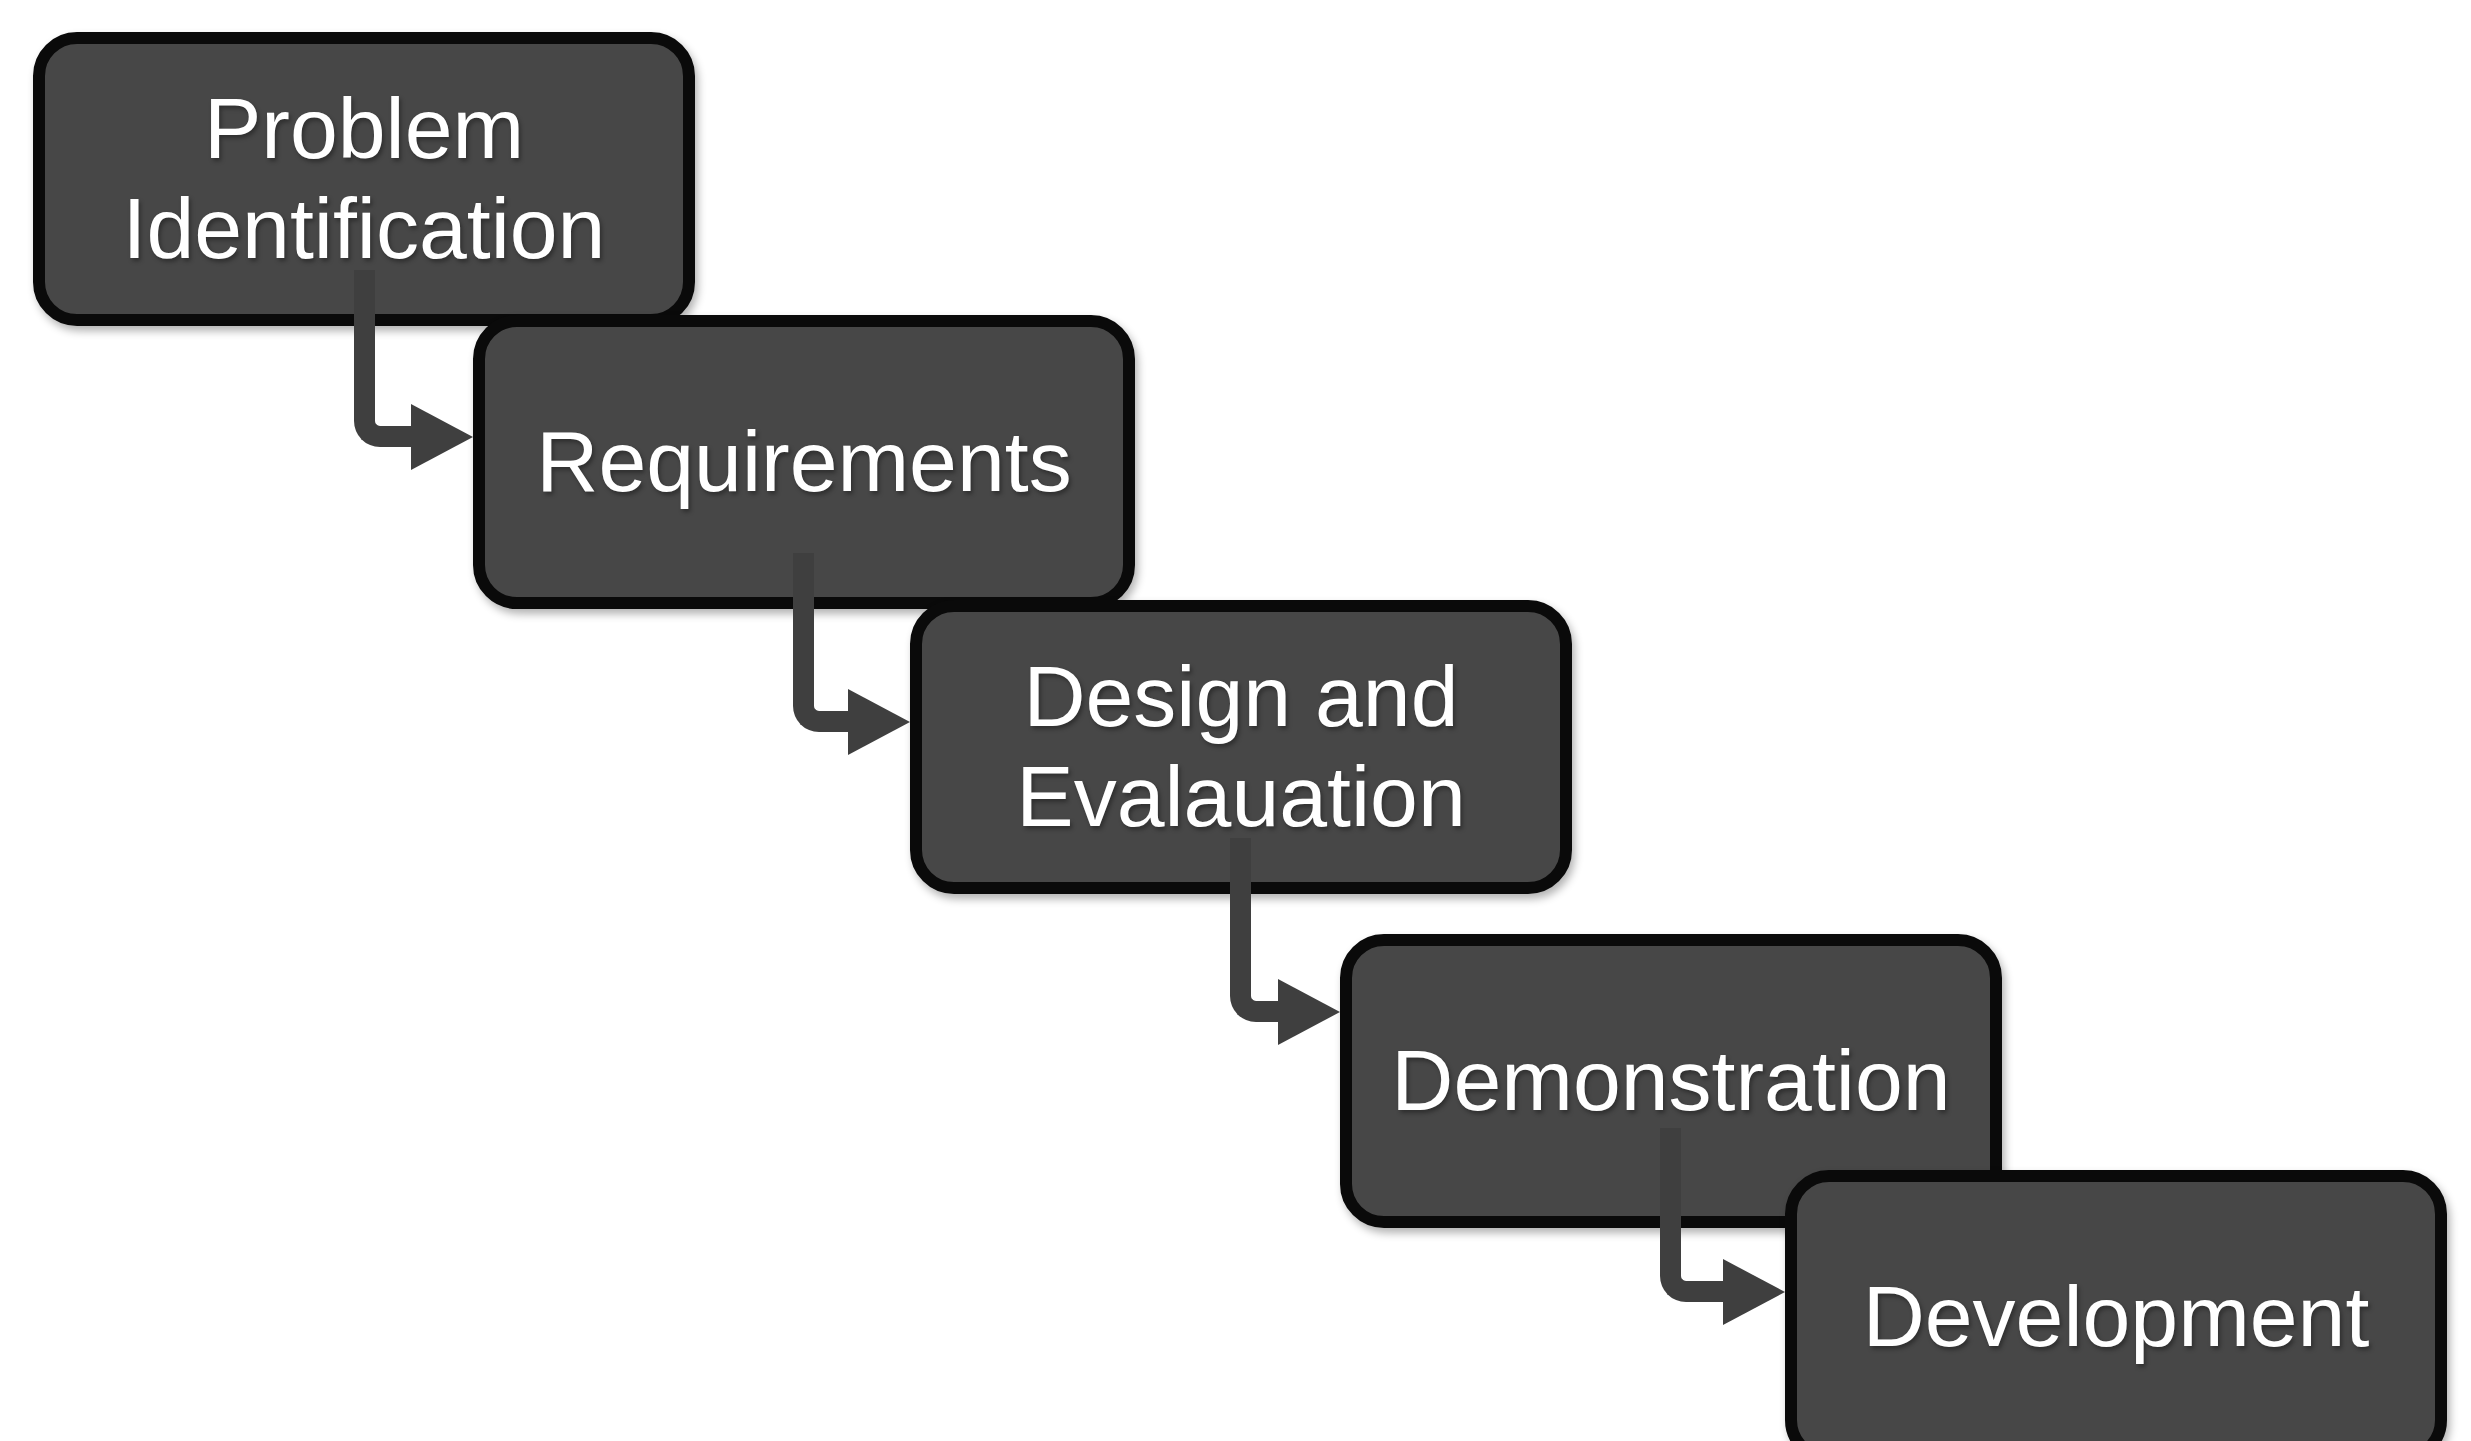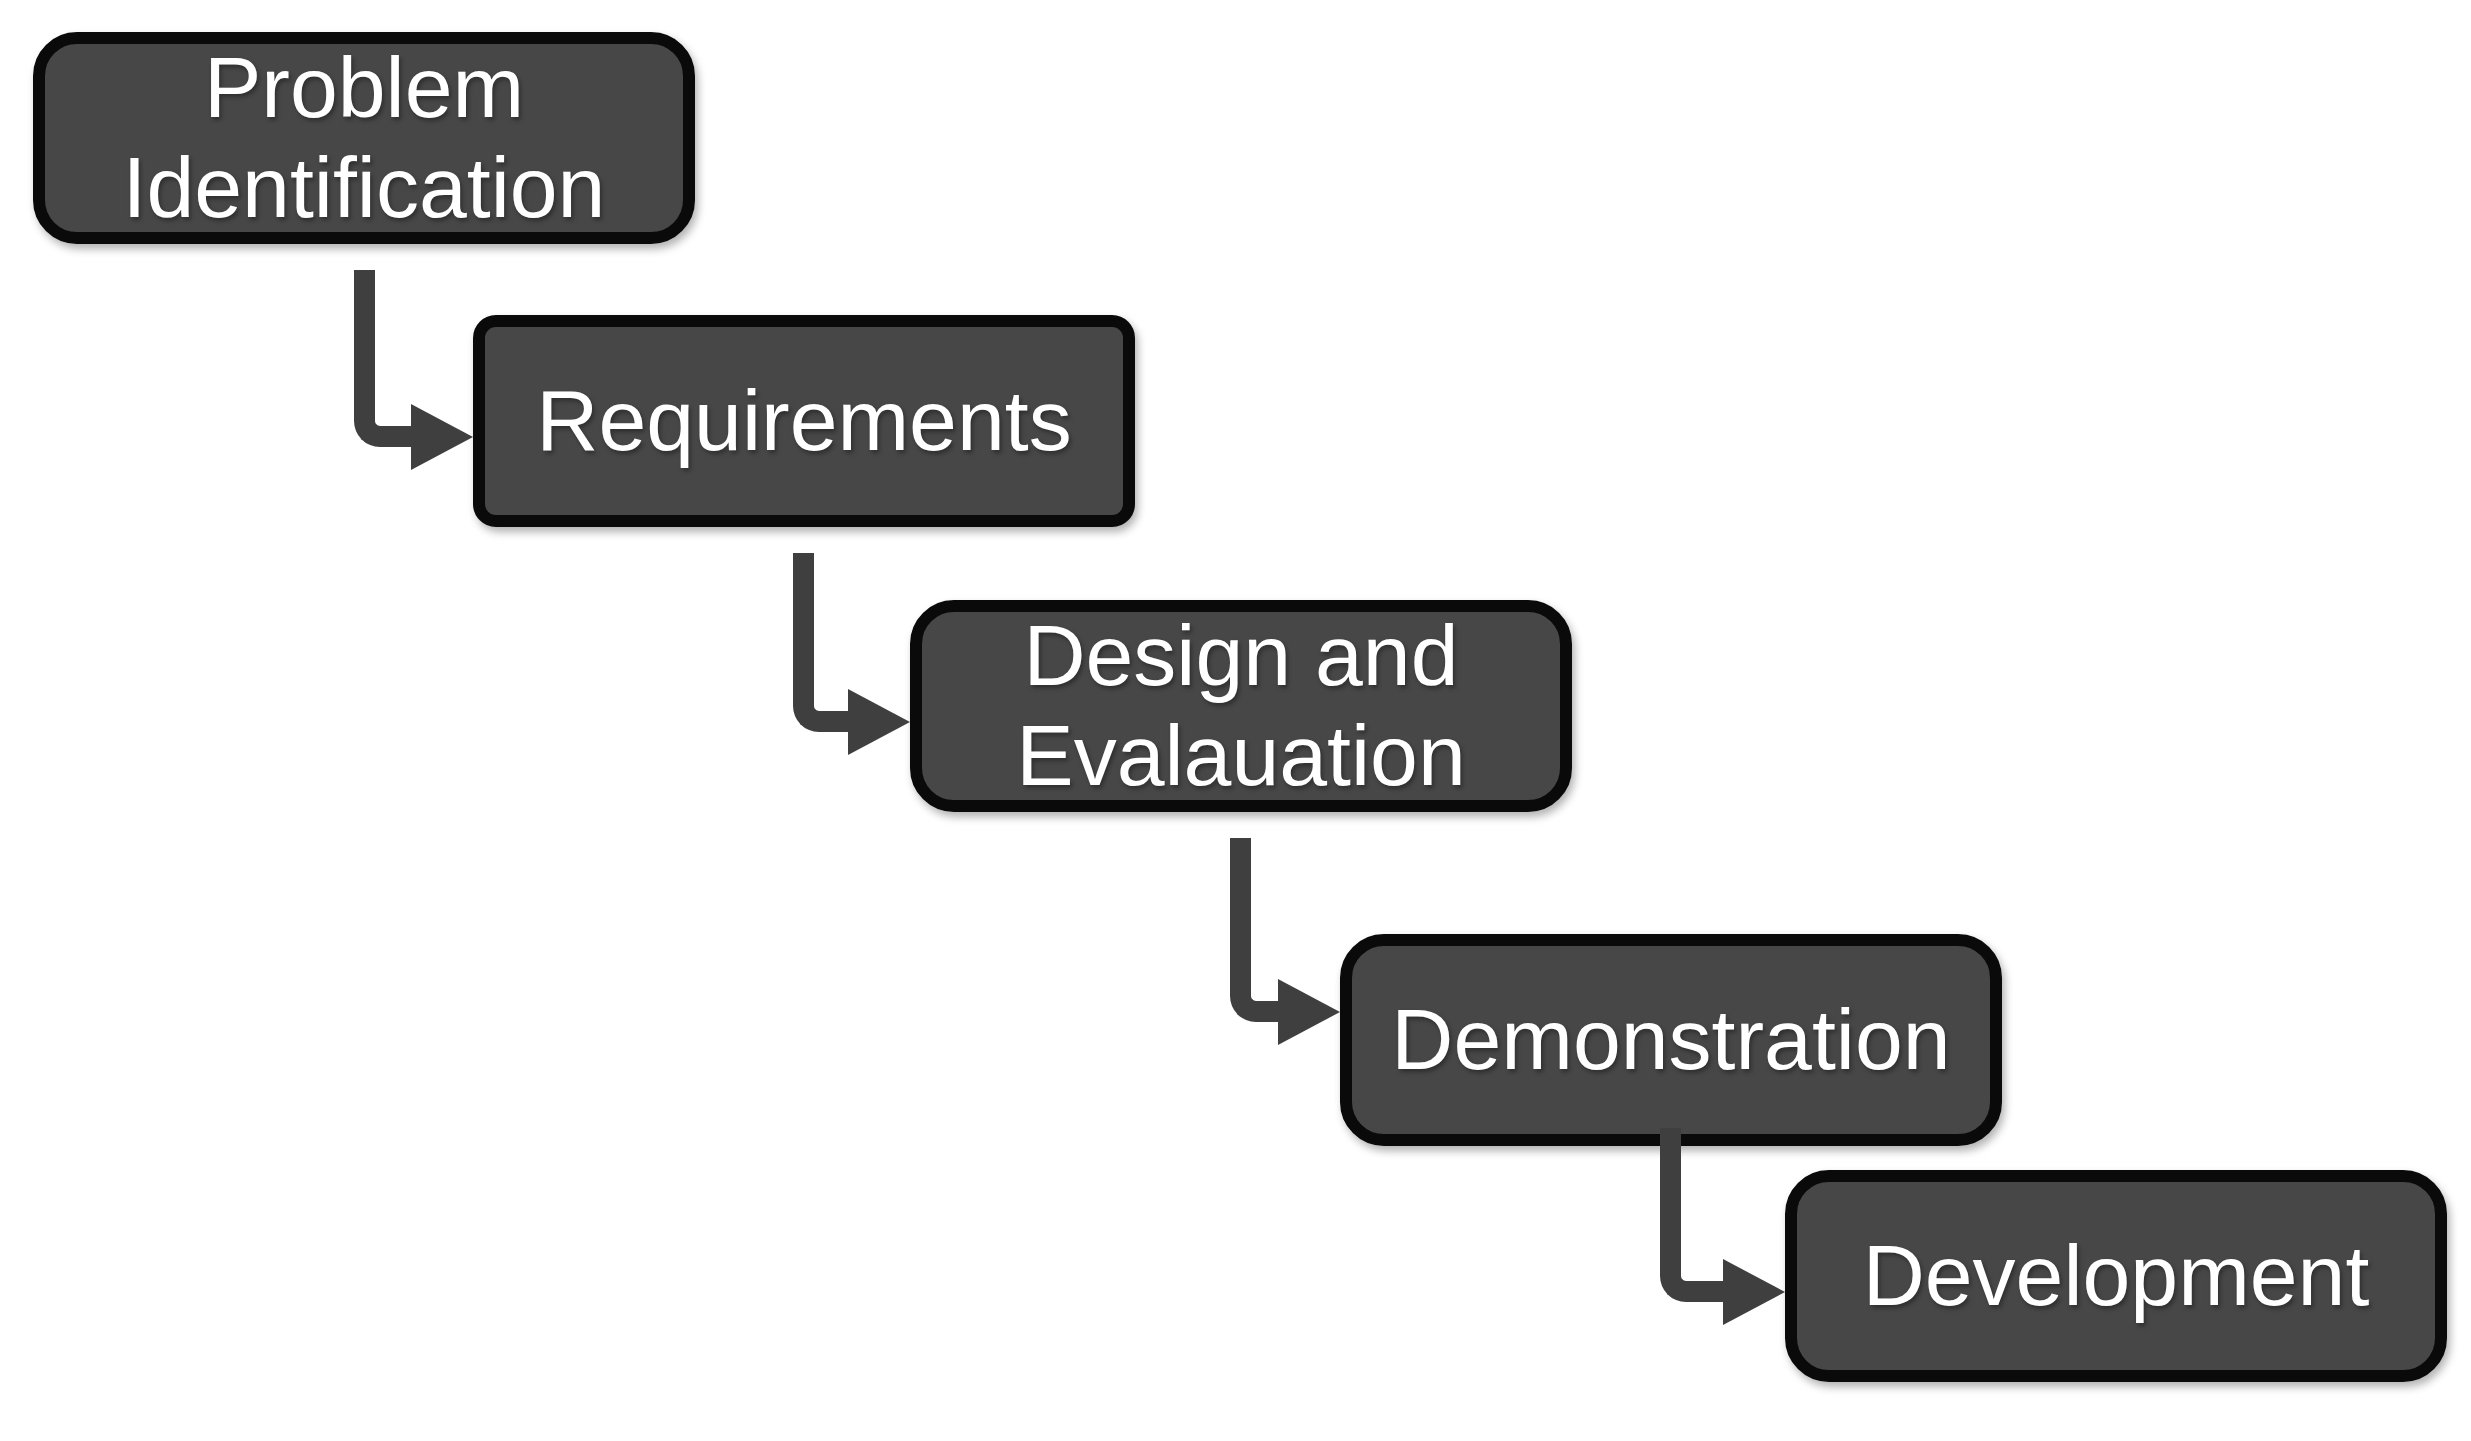--- a/index.html
+++ b/index.html
@@ -13,40 +13,40 @@
     height: 1441px;
     background: var(--background, #ffffff);
     font-family: "Liberation Sans", "DejaVu Sans", sans-serif;
     overflow: hidden;
   }
 
   
   .node {
     position: absolute;
     width: 662px;
-    height: 212px;
+    height: 294px;
     box-sizing: border-box;
     background: var(--node-fill, #474747);
     border: 12px solid var(--node-border, #0a0a0a);
     border-radius: 44px;
     display: flex;
     align-items: center;
     justify-content: center;
     text-align: center;
     color: var(--node-text, #ffffff);
     font-size: 86px;
     line-height: 1.16;
     box-shadow: 3px 5px 8px rgba(0,0,0,0.30);
   }
   .node-label {
     white-space: pre-line;
     text-shadow: 2px 3px 4px rgba(0,0,0,0.35);
   }
   .b1 { left:   33px; top:   32px; }
-  .b2 { left:  473px; top:  315px; border-radius: 23px; }
+  .b2 { left:  473px; top:  315px; }
   .b3 { left:  910px; top:  600px; }
   .b4 { left: 1340px; top:  890px; margin-top: 44px; }
   .b5 { left: 1785px; top: 1170px; }
 
   
   .connector { position: absolute; left: 0; top: 0; }
   .elbow {
     position: absolute;
     box-sizing: border-box;
     border-left: 21px solid var(--arrow, #3f3f3f);

